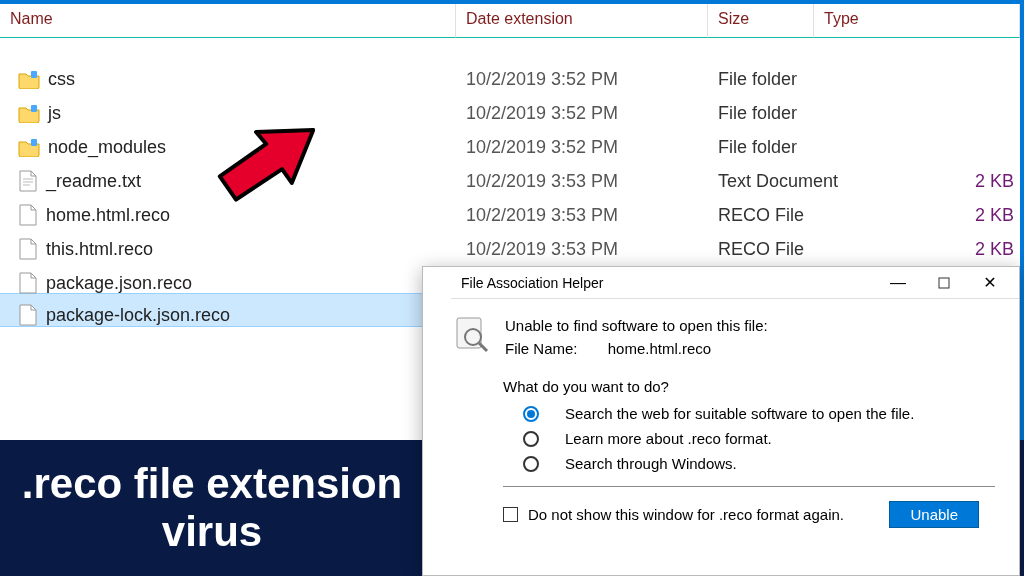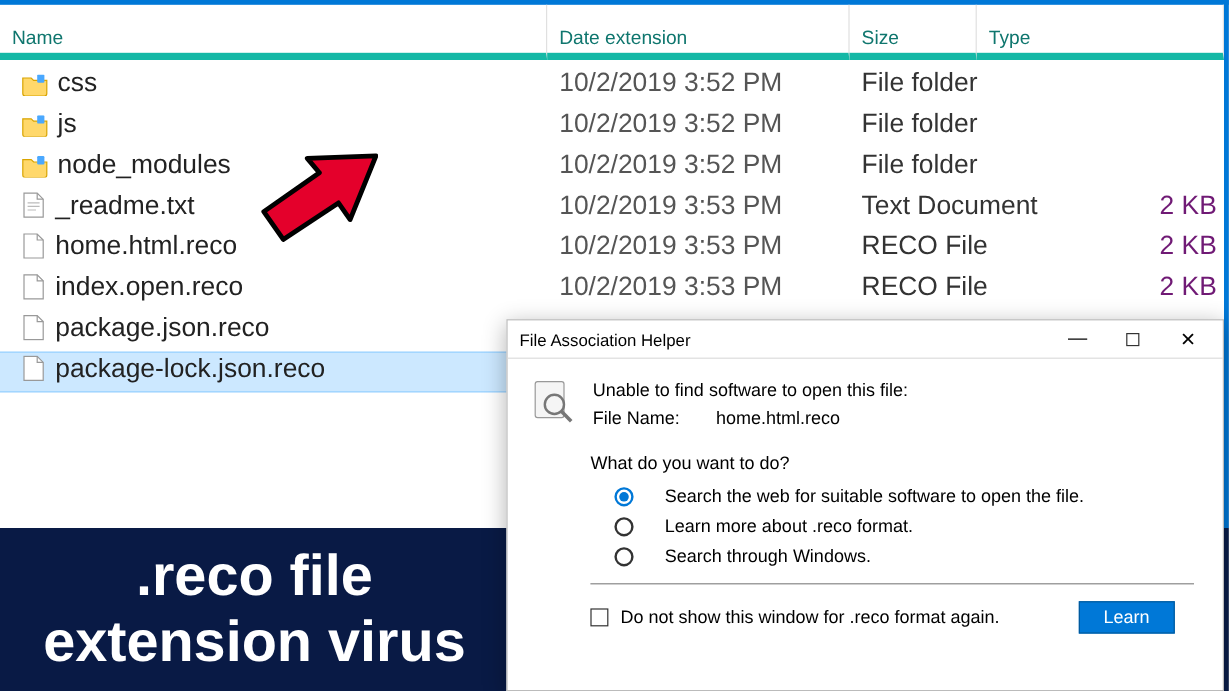--- a/index.html
+++ b/index.html
@@ -3,58 +3,58 @@
 <meta charset="utf-8">
 <style>
   * { box-sizing: border-box; margin: 0; padding: 0; font-family: 'Segoe UI', Tahoma, sans-serif; }
   body { width: 1024px; height: 576px; overflow: hidden; background: #0b1e4a; position: relative; }
   
   .explorer {
     position: absolute; top: 0; left: 0; right: 0; height: 440px;
     background: #fff; border-right: 4px solid #0078d7; border-top: 4px solid #0078d7;
   }
   .headers { display: flex; height: 34px; font-size: 16px; }
-  .header-cell { padding: 20px 10px; color: #0f766e; border-right: 1px solid #e0e0e0; border-bottom: 6px solid #14b8a6; }
+  .header-cell { padding: 6px 10px; color: #7f1d1d; border-right: 1px solid #e0e0e0; border-bottom: 1px solid #14b8a6; }
   .col-name { width: 456px; }
   .col-date { width: 252px; }
   .col-type { width: 206px; }
   .col-size { flex: 1; }
   
   .rows { padding-top: 18px; }
-  .file-row { display: flex; height: 34px; align-items: flex-start; font-size: 22px; color: #222; }
+  .file-row { display: flex; height: 34px; align-items: flex-end; font-size: 18px; color: #222; }
   .file-row.selected { background: #cce8ff; border: 1px solid #99d1ff; margin: -1px 0 0 -1px; }
   .cell-name { width: 456px; display: flex; align-items: center; gap: 8px; padding-left: 18px; }
   .cell-date { width: 252px; color: #555; padding-left: 10px; }
   .cell-type { width: 206px; color: #333; padding-left: 10px; }
   .cell-size { flex: 1; text-align: right; padding-right: 6px; color: #701a75; }
   
   .folder-icon { width: 22px; height: 18px; position: relative; }
   .folder-icon svg { width: 22px; height: 18px; }
   .file-icon { width: 20px; height: 22px; }
   .file-icon svg { width: 20px; height: 22px; }
   
   .arrow { position: absolute; top: 112px; left: 215px; width: 100px; height: 100px; }
   
   .caption {
     position: absolute; left: 0; bottom: 0; width: 424px; height: 136px;
     background: rgba(10, 26, 68, 0.92); color: #fff; display: flex;
     align-items: center; justify-content: center; text-align: center;
-    font-size: 48px; font-weight: 700; line-height: 1.15; padding: 10px 18px;
+    font-size: 42px; font-weight: 700; line-height: 1.15; padding: 10px 18px;
   }
   
   .dialog {
     position: absolute; right: 4px; top: 266px; width: 598px; height: 310px;
     background: #fff; border: 1px solid #bbb; box-shadow: 0 4px 18px rgba(0,0,0,.3);
   }
-  .dlg-title { height: 32px; display: flex; align-items: center; padding: 0 6px 0 10px; font-size: 14px; border-bottom: 1px solid #ddd; }
+  .dlg-title { height: 32px; display: flex; align-items: center; padding: 0 6px 0 10px; font-size: 14px; border-bottom: 1px solid #ddd; margin-left: 28px; }
   .dlg-title-text { flex: 1; }
   .dlg-btns { display: flex; gap: 0; }
   .dlg-btn { width: 46px; height: 30px; display: flex; align-items: center; justify-content: center; font-size: 16px; }
   
-  .dlg-body { padding: 16px 20px 12px 17px; font-size: 15px; }
+  .dlg-body { padding: 16px 20px 12px 28px; font-size: 15px; }
   .dlg-top { display: flex; gap: 14px; align-items: flex-start; margin-bottom: 18px; }
   .dlg-top-icon { width: 40px; height: 40px; }
   .dlg-top-text div { line-height: 1.5; }
   .dlg-top-text .fname { margin-left: 26px; display: inline-block; }
   .dlg-prompt { margin-bottom: 10px; padding-left: 52px; }
   .dlg-options { padding-left: 72px; }
   .dlg-option { display: flex; align-items: center; gap: 26px; margin-bottom: 8px; }
   .radio { width: 16px; height: 16px; border: 2px solid #333; border-radius: 50%; display: flex; align-items: center; justify-content: center; }
   .radio.checked::after { content: ''; width: 8px; height: 8px; border-radius: 50%; background: #0078d7; }
   .radio.checked { border-color: #0078d7; }
@@ -137,21 +137,21 @@
         <div class="cell-date">10/2/2019 3:53 PM</div>
         <div class="cell-type">RECO File</div>
         <div class="cell-size">2 KB</div>
       </div>
       <div class="file-row">
         <div class="cell-name">
           <span class="file-icon"><svg viewBox="0 0 20 22">
               <path d="M2 1 h11 l5 5 v15 h-16 z" fill="#fff" stroke="#999"></path>
               <path d="M13 1 v5 h5" fill="none" stroke="#999"></path>
             </svg></span>
-          <span>index.open.reco</span>
+          <span>this.html.reco</span>
         </div>
         <div class="cell-date">10/2/2019 3:53 PM</div>
         <div class="cell-type">RECO File</div>
         <div class="cell-size">2 KB</div>
       </div>
       <div class="file-row">
         <div class="cell-name">
           <span class="file-icon"><svg viewBox="0 0 20 22">
               <path d="M2 1 h11 l5 5 v15 h-16 z" fill="#fff" stroke="#999"></path>
               <path d="M13 1 v5 h5" fill="none" stroke="#999"></path>
@@ -231,16 +231,16 @@
         </div>
         <div class="dlg-option">
           <span class="radio"></span>
           <span>Search through Windows.</span>
         </div>
       </div>
     <hr class="dlg-sep">
     <div class="dlg-footer">
       <div class="checkbox"></div>
       <div class="dlg-footer-text">Do not show this window for .reco format again.</div>
-      <button class="search-btn">Learn</button>
+      <button class="search-btn">Unable</button>
     </div>
   </div>
 </div>
 
 </body></html>

